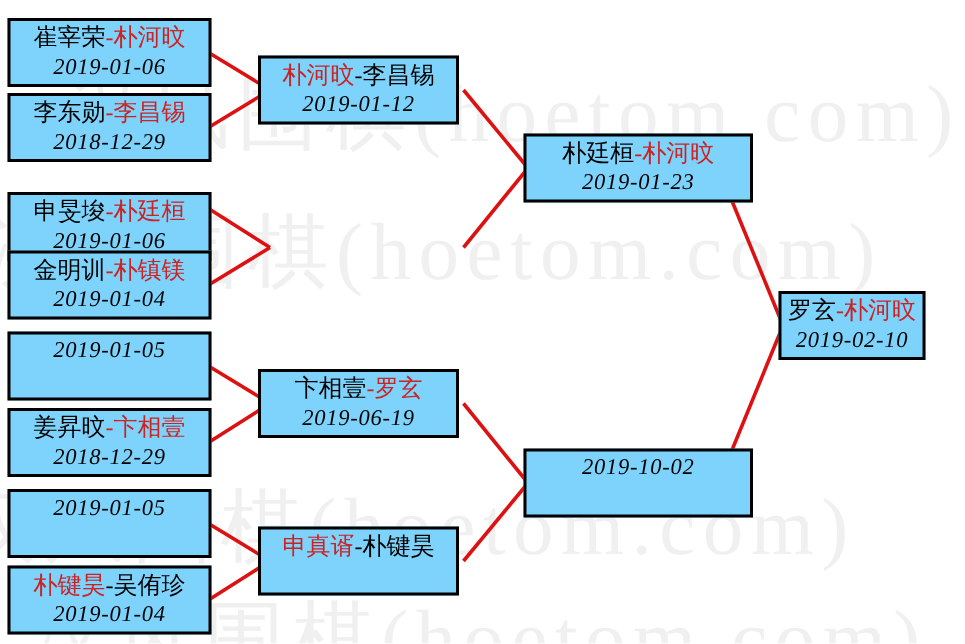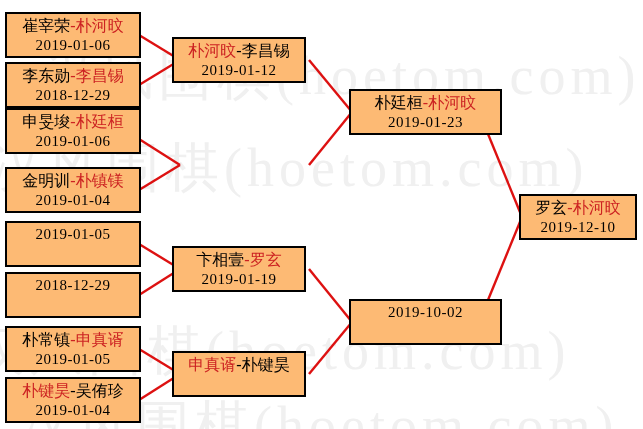--- a/index.html
+++ b/index.html
@@ -12,30 +12,30 @@
     position:absolute;z-index:0;white-space:nowrap;
     font-size:54px;letter-spacing:5px;color:var(--wm-color,#f0f0f0);
     user-select:none;pointer-events:none;
   }
   
   svg.connectors{position:absolute;left:0;top:0;z-index:1;}
   svg.connectors line{stroke:var(--line-color,#dd1111);stroke-width:2.4;}
   
   .box{
     position:absolute;z-index:2;box-sizing:border-box;height:46px;
-    border:2px solid #000;background:#fdba74;text-align:center;color:#000;
+    border:2px solid #000;background:#7dd3fc;text-align:center;color:#000;
     padding-top:2px;
   }
   .names{font-size:16px;line-height:20px;white-space:nowrap;}
-  .date{font-size:15px;line-height:19px;letter-spacing:0.5px;}
+  .date{font-size:15px;line-height:19px;letter-spacing:0.5px;font-style:italic;}
   .winner{color:var(--winner-color,#cc2222);}
   .c1{left:5px;width:136px;}
   .c2{left:172px;width:134px;}
   .c3{left:349px;width:153px;}
-  .c4{left:519px;width:118px;}
+  .c4{left:519px;width:98px;}
 </style>
 </head>
 <body>
 
 <div class="stage">
 
   <div class="wm" style="left:40px;top:40px">汉风围棋(hoetom.com)</div>
   <div class="wm" style="left:-12px;top:132px">汉风围棋(hoetom.com)</div>
   <div class="wm" style="left:-30px;top:315px">汉风围棋(hoetom.com)</div>
   <div class="wm" style="left:18px;top:390px">汉风围棋(hoetom.com)</div>
@@ -58,61 +58,61 @@
   </svg>
 
   <div class="box c1" style="top:12px">
     <div class="names"><span>崔宰荣</span><span class="winner">-</span><span class="winner">朴河旼</span></div>
     <div class="date">2019-01-06</div>
   </div>
   <div class="box c1" style="top:62px">
     <div class="names"><span>李东勋</span><span class="winner">-</span><span class="winner">李昌锡</span></div>
     <div class="date">2018-12-29</div>
   </div>
-  <div class="box c1" style="top:108px">
+  <div class="box c1" style="top:128px">
     <div class="names"><span>申旻埈</span><span class="winner">-</span><span class="winner">朴廷桓</span></div>
     <div class="date">2019-01-06</div>
   </div>
   <div class="box c1" style="top:167px">
     <div class="names"><span>金明训</span><span class="winner">-</span><span class="winner">朴镇镁</span></div>
     <div class="date">2019-01-04</div>
   </div>
   <div class="box c1" style="top:221px">
     <div class="date">2019-01-05</div>
   </div>
   <div class="box c1" style="top:272px">
+    <div class="names"><span>姜昇旼</span><span class="winner">-</span><span class="winner">卞相壹</span></div>
     <div class="date">2018-12-29</div>
   </div>
   <div class="box c1" style="top:326px">
-    <div class="names"><span>朴常镇</span><span class="winner">-</span><span class="winner">申真谞</span></div>
     <div class="date">2019-01-05</div>
   </div>
   <div class="box c1" style="top:377px">
     <div class="names"><span class="winner">朴键昊</span><span>-</span><span>吴侑珍</span></div>
     <div class="date">2019-01-04</div>
   </div>
 
   <div class="box c2" style="top:37px">
     <div class="names"><span class="winner">朴河旼</span><span>-</span><span>李昌锡</span></div>
     <div class="date">2019-01-12</div>
   </div>
   <div class="box c2" style="top:246px">
     <div class="names"><span>卞相壹</span><span class="winner">-</span><span class="winner">罗玄</span></div>
-    <div class="date">2019-01-19</div>
+    <div class="date">2019-06-19</div>
   </div>
   <div class="box c2" style="top:351px">
     <div class="names"><span class="winner">申真谞</span><span>-</span><span>朴键昊</span></div>
   </div>
 
   <div class="box c3" style="top:89px">
     <div class="names"><span>朴廷桓</span><span class="winner">-</span><span class="winner">朴河旼</span></div>
     <div class="date">2019-01-23</div>
   </div>
   <div class="box c3" style="top:299px">
     <div class="date">2019-10-02</div>
   </div>
 
   <div class="box c4" style="top:194px">
     <div class="names"><span>罗玄</span><span class="winner">-</span><span class="winner">朴河旼</span></div>
-    <div class="date">2019-12-10</div>
+    <div class="date">2019-02-10</div>
   </div>
 
 </div>
 
 </body></html>

